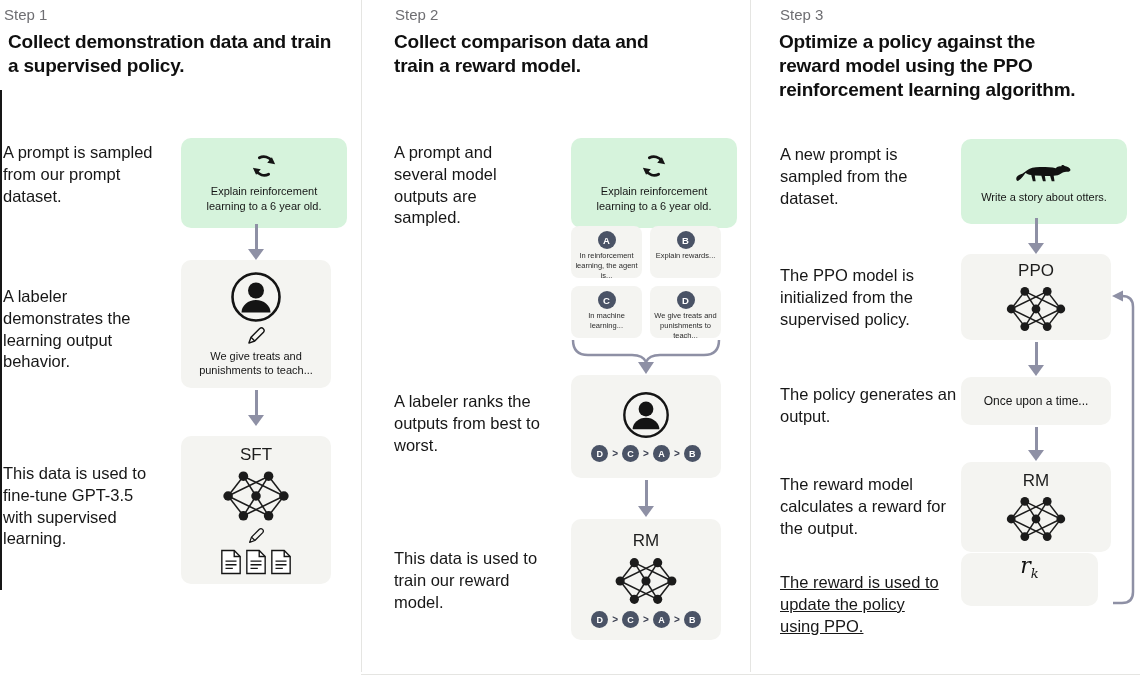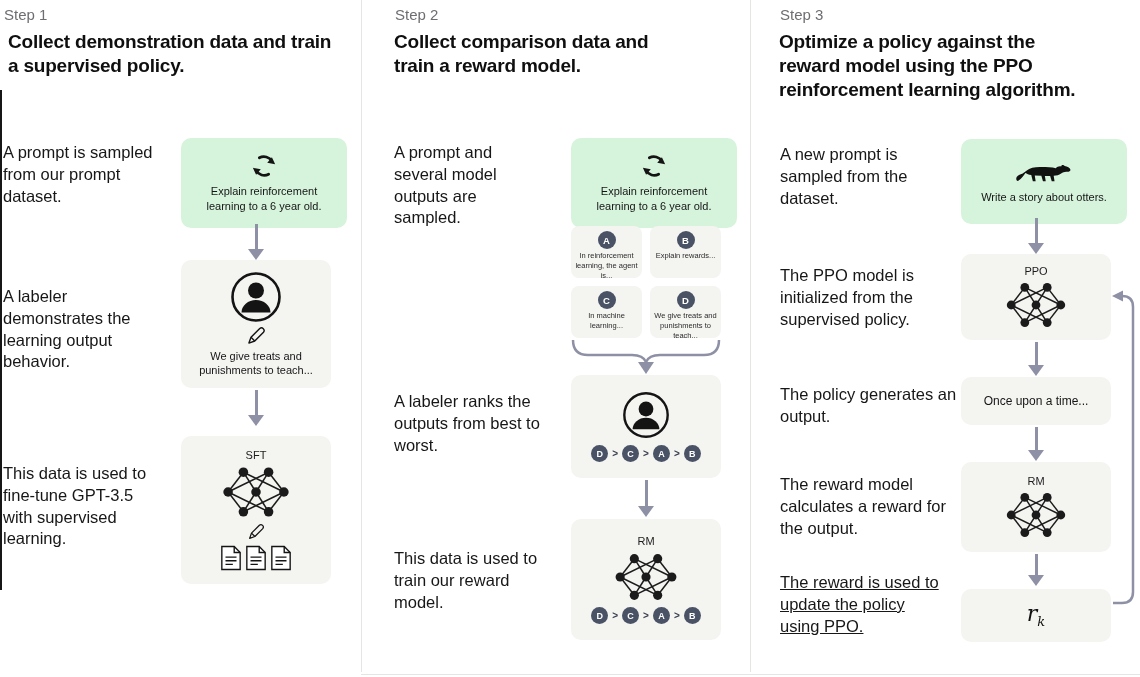--- a/index.html
+++ b/index.html
@@ -8,21 +8,21 @@
   .vdiv{position:absolute;top:0;width:1px;height:672px;background:#e5e5e2;}
   .hdiv{position:absolute;height:1px;background:#e5e5e2;}
   .edge-line{position:absolute;left:0;width:2px;background:#161616;}
   .step-label{position:absolute;font-size:15px;color:#6e6e72;}
   .heading{position:absolute;font-size:19px;font-weight:700;color:#0f0f0f;line-height:1.27;letter-spacing:-0.2px;}
   .caption{position:absolute;font-size:16.5px;line-height:1.32;color:#171717;}
   .box{position:absolute;border-radius:10px;background:#f4f4f1;display:flex;flex-direction:column;align-items:center;}
   .green{background:#d6f3dc;}
   .prompt-box{justify-content:center;gap:5px;padding:4px 8px;}
   .box-text{font-size:11px;line-height:1.28;text-align:center;color:#161616;width:126px;}
-  .model-label{font-size:11px;color:#1d1d1d;}
+  .model-label{font-size:17px;color:#1d1d1d;}
   .out-box{position:absolute;width:71px;height:52px;border-radius:8px;background:#f4f4f1;
            display:flex;flex-direction:column;align-items:center;padding-top:5px;gap:2px;box-sizing:border-box;}
   .badge{width:18px;height:18px;border-radius:50%;background:#4a5366;color:#fff;font-size:9.5px;font-weight:700;
          display:flex;align-items:center;justify-content:center;flex:none;}
   .badge.sm{width:17px;height:17px;font-size:9px;}
   .tiny-text{font-size:7.5px;line-height:1.3;text-align:center;color:#2c2c2c;width:64px;}
   .rank-row{display:flex;align-items:center;justify-content:center;gap:4px;}
   .rank-sep{font-size:10px;font-weight:700;color:#3c4152;}
   .arrow{position:absolute;width:16px;display:flex;flex-direction:column;align-items:center;}
   .arrow .stem{width:3px;flex:1;background:#8e90a5;}
@@ -346,21 +346,21 @@
         </g>
       </svg>
     </span>
   </div>
 
   <div class="arrow" style="left:1028px;top:554px;height:32px;">
       <div class="stem"></div>
       <div class="head"></div>
     </div>
 
-  <div class="box" style="left:961px;top:589px;width:150px;height:53px;justify-content:center;">
+  <div class="box" style="left:961px;top:553px;width:137px;height:53px;justify-content:flex-start;">
     <span class="rk"><span>r</span><sub>k</sub></span>
   </div>
 
   <div style="position:absolute;left:1100px;top:280px;">
     <svg width="40" height="340" viewBox="0 0 40 340">
       <path d="M13 323 L22 323 Q33 323 33 312 L33 27 Q33 16 22 16" fill="none" stroke="#8e90a5" stroke-width="2.5"></path>
       <polygon points="23,10.5 23,21.5 12,16" fill="#8e90a5"></polygon>
     </svg>
   </div>
 

